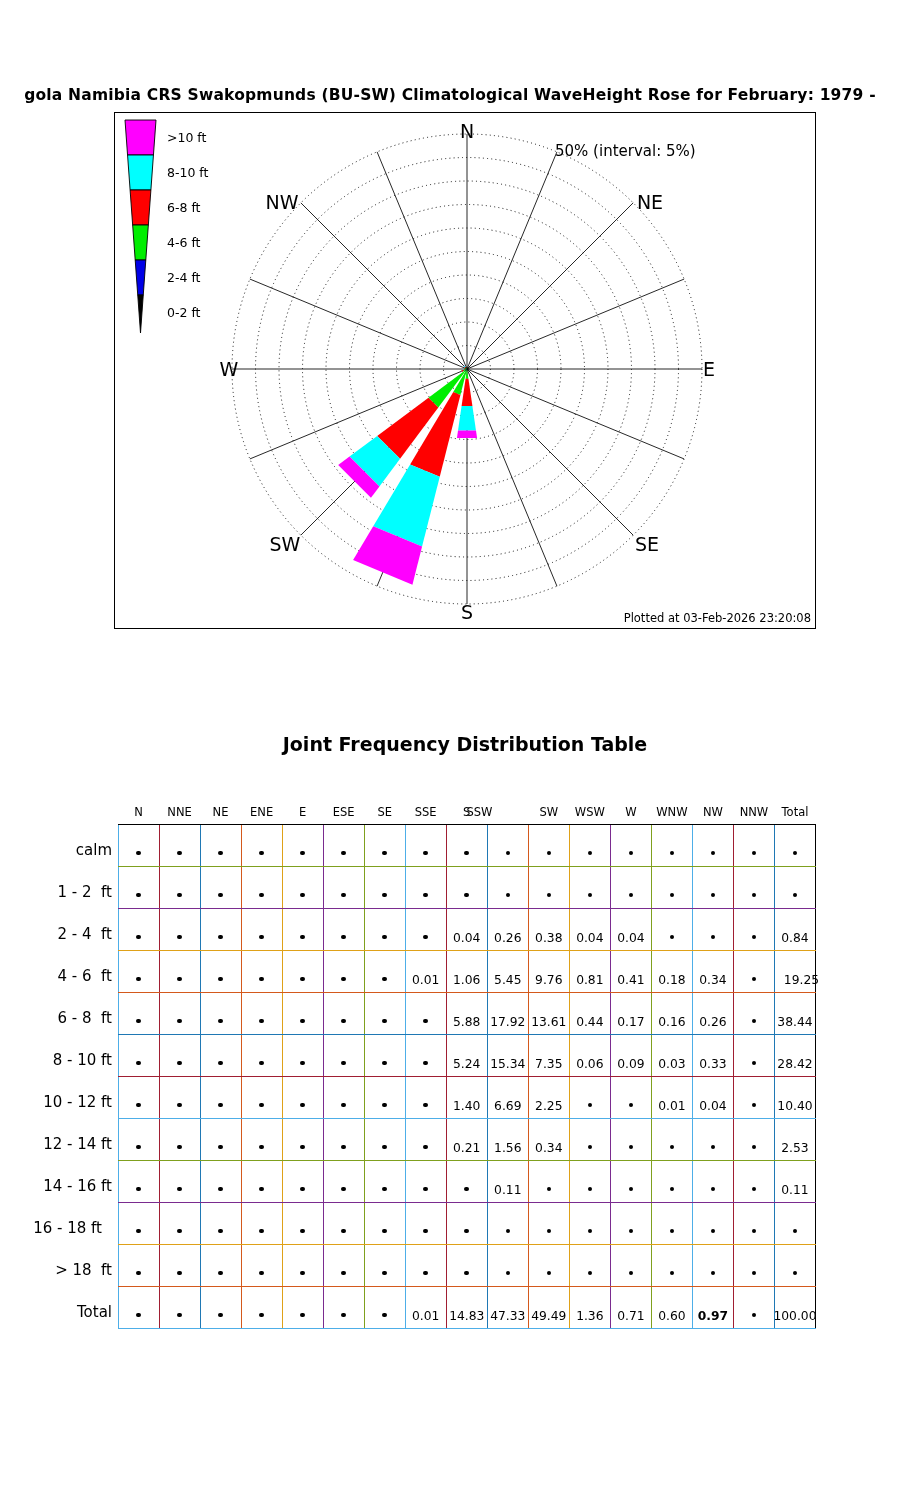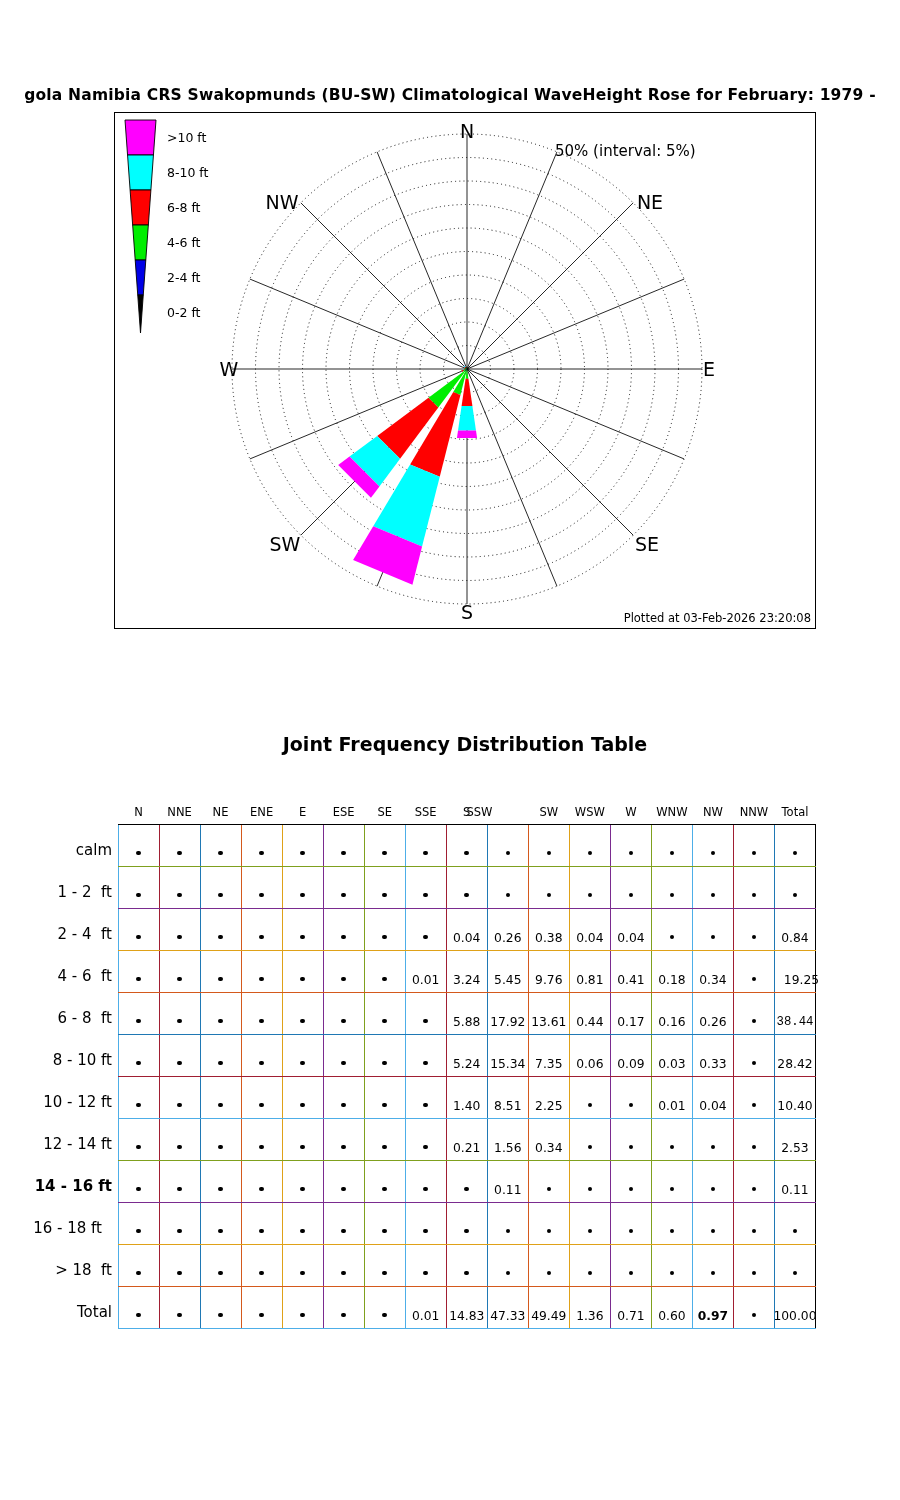--- a/index.html
+++ b/index.html
@@ -290,21 +290,21 @@
     <div class="cell" style="left: 282.12px; top: 950px; width: 41.03px; height: 42px;">
       <div class="dot"></div>
     </div>
     <div class="cell" style="left: 323.15px; top: 950px; width: 41.03px; height: 42px;">
       <div class="dot"></div>
     </div>
     <div class="cell" style="left: 364.18px; top: 950px; width: 41.03px; height: 42px;">
       <div class="dot"></div>
     </div>
     <div class="cell" style="left: 405.21px; top: 950px; width: 41.03px; height: 42px;">0.01</div>
-    <div class="cell" style="left: 446.24px; top: 950px; width: 41.03px; height: 42px;">3.24</div>
+    <div class="cell" style="left: 446.24px; top: 950px; width: 41.03px; height: 42px;">1.06</div>
     <div class="cell" style="left: 487.27px; top: 950px; width: 41.03px; height: 42px;">5.45</div>
     <div class="cell" style="left: 528.3px; top: 950px; width: 41.03px; height: 42px;">9.76</div>
     <div class="cell" style="left: 569.33px; top: 950px; width: 41.03px; height: 42px;">0.81</div>
     <div class="cell" style="left: 610.36px; top: 950px; width: 41.03px; height: 42px;">0.41</div>
     <div class="cell" style="left: 651.39px; top: 950px; width: 41.03px; height: 42px;">0.18</div>
     <div class="cell" style="left: 692.42px; top: 950px; width: 41.03px; height: 42px;">0.34</div>
     <div class="cell" style="left: 733.45px; top: 950px; width: 41.03px; height: 42px;">
       <div class="dot"></div>
     </div>
     <div class="cell" style="left: 774.48px; top: 950px; width: 54px; height: 42px;">19.25</div>
@@ -336,21 +336,21 @@
     <div class="cell" style="left: 446.24px; top: 992px; width: 41.03px; height: 42px;">5.88</div>
     <div class="cell" style="left: 487.27px; top: 992px; width: 41.03px; height: 42px;">17.92</div>
     <div class="cell" style="left: 528.3px; top: 992px; width: 41.03px; height: 42px;">13.61</div>
     <div class="cell" style="left: 569.33px; top: 992px; width: 41.03px; height: 42px;">0.44</div>
     <div class="cell" style="left: 610.36px; top: 992px; width: 41.03px; height: 42px;">0.17</div>
     <div class="cell" style="left: 651.39px; top: 992px; width: 41.03px; height: 42px;">0.16</div>
     <div class="cell" style="left: 692.42px; top: 992px; width: 41.03px; height: 42px;">0.26</div>
     <div class="cell" style="left: 733.45px; top: 992px; width: 41.03px; height: 42px;">
       <div class="dot"></div>
     </div>
-    <div class="cell" style="left: 774.48px; top: 992px; width: 41.03px; height: 42px; font-family: Liberation Mono, monospace;">38.44</div>
+    <div class="cell" style="left: 774.48px; top: 992px; width: 41.03px; height: 42px;">38.44</div>
     <div class="row-label" style="left: 14px; top: 1034px; width: 98px; height: 42px;">8 - 10 ft</div>
     <div class="cell" style="left: 118px; top: 1034px; width: 41.03px; height: 42px;">
       <div class="dot"></div>
     </div>
     <div class="cell" style="left: 159.03px; top: 1034px; width: 41.03px; height: 42px;">
       <div class="dot"></div>
     </div>
     <div class="cell" style="left: 200.06px; top: 1034px; width: 41.03px; height: 42px;">
       <div class="dot"></div>
     </div>
@@ -399,21 +399,21 @@
     <div class="cell" style="left: 323.15px; top: 1076px; width: 41.03px; height: 42px;">
       <div class="dot"></div>
     </div>
     <div class="cell" style="left: 364.18px; top: 1076px; width: 41.03px; height: 42px;">
       <div class="dot"></div>
     </div>
     <div class="cell" style="left: 405.21px; top: 1076px; width: 41.03px; height: 42px;">
       <div class="dot"></div>
     </div>
     <div class="cell" style="left: 446.24px; top: 1076px; width: 41.03px; height: 42px;">1.40</div>
-    <div class="cell" style="left: 487.27px; top: 1076px; width: 41.03px; height: 42px;">8.51</div>
+    <div class="cell" style="left: 487.27px; top: 1076px; width: 41.03px; height: 42px;">6.69</div>
     <div class="cell" style="left: 528.3px; top: 1076px; width: 41.03px; height: 42px;">2.25</div>
     <div class="cell" style="left: 569.33px; top: 1076px; width: 41.03px; height: 42px;">
       <div class="dot"></div>
     </div>
     <div class="cell" style="left: 610.36px; top: 1076px; width: 41.03px; height: 42px;">
       <div class="dot"></div>
     </div>
     <div class="cell" style="left: 651.39px; top: 1076px; width: 41.03px; height: 42px;">0.01</div>
     <div class="cell" style="left: 692.42px; top: 1076px; width: 41.03px; height: 42px;">0.04</div>
     <div class="cell" style="left: 733.45px; top: 1076px; width: 41.03px; height: 42px;">
@@ -457,21 +457,21 @@
     <div class="cell" style="left: 651.39px; top: 1118px; width: 41.03px; height: 42px;">
       <div class="dot"></div>
     </div>
     <div class="cell" style="left: 692.42px; top: 1118px; width: 41.03px; height: 42px;">
       <div class="dot"></div>
     </div>
     <div class="cell" style="left: 733.45px; top: 1118px; width: 41.03px; height: 42px;">
       <div class="dot"></div>
     </div>
     <div class="cell" style="left: 774.48px; top: 1118px; width: 41.03px; height: 42px;">2.53</div>
-    <div class="row-label" style="left: 14px; top: 1160px; width: 98px; height: 42px; font-weight: bold;">14 - 16 ft</div>
+    <div class="row-label" style="left: 14px; top: 1160px; width: 98px; height: 42px;">14 - 16 ft</div>
     <div class="cell" style="left: 118px; top: 1160px; width: 41.03px; height: 42px;">
       <div class="dot"></div>
     </div>
     <div class="cell" style="left: 159.03px; top: 1160px; width: 41.03px; height: 42px;">
       <div class="dot"></div>
     </div>
     <div class="cell" style="left: 200.06px; top: 1160px; width: 41.03px; height: 42px;">
       <div class="dot"></div>
     </div>
     <div class="cell" style="left: 241.09px; top: 1160px; width: 41.03px; height: 42px;">

